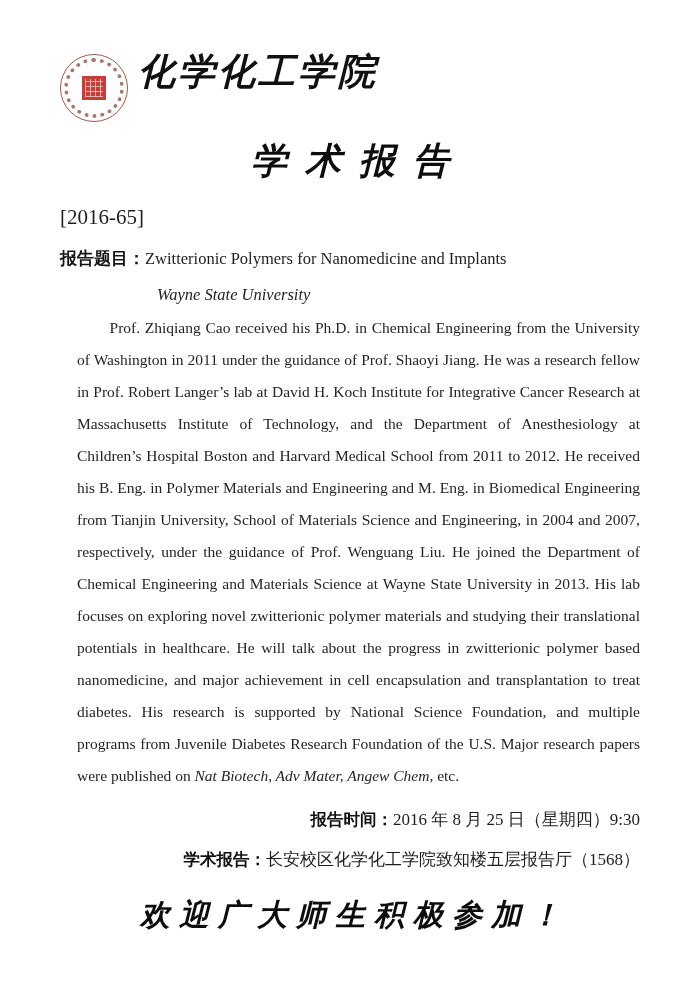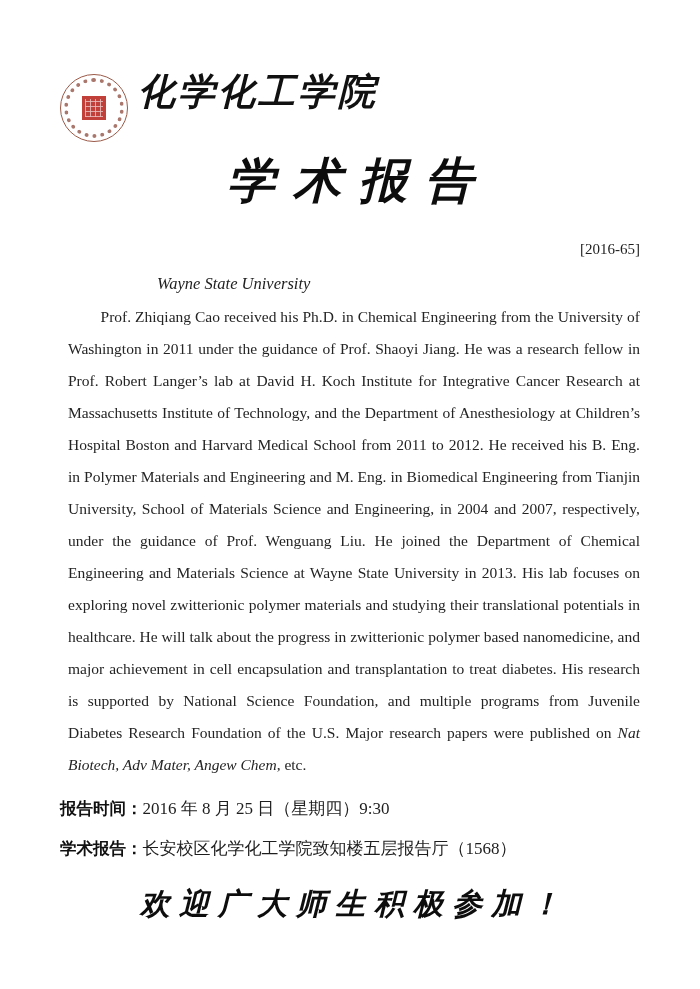--- a/index.html
+++ b/index.html
@@ -10,21 +10,21 @@
     margin: 0 auto;
     box-sizing: border-box;
     padding: 50px 60px 0 60px;
     background: #ffffff;
     font-family: "Liberation Serif", "DejaVu Serif", serif;
     color: #1e1e1e;
     overflow: hidden;
   }
 
   
-  .letterhead { display: flex; align-items: flex-start; height: 74px; margin-top: 20px; }
+  .letterhead { display: flex; align-items: flex-start; height: 74px; }
   .seal {
     position: relative;
     width: 66px; height: 66px;
     border-radius: 50%;
     border: 1px solid #9b5a48;
     flex: 0 0 auto;
     margin-top: 4px;
   }
   .seal::before {
     content: "";
@@ -56,52 +56,52 @@
   .logo-en {
     font-size: 11.5px; line-height: 14px;
     font-weight: bold; color: #222;
     letter-spacing: .2px; margin-top: 2px;
   }
 
   
   .doc-title {
     margin: 8px 0 0 0;
     text-align: center;
-    font-size: 48px; line-height: 58px;
+    font-size: 36px; line-height: 58px;
     font-weight: bold; font-style: italic;
     letter-spacing: 18px; text-indent: 18px;
     color: #0d0d0d;
   }
   .doc-number {
-    margin-top: 28px;
-    text-align: right;
-    font-size: 15px; line-height: 22px;
+    margin-top: 16px;
+    text-align: left;
+    font-size: 21px; line-height: 22px;
     color: #1e1e1e;
   }
 
   
   .field-row { margin-top: 19px; font-size: 17px; line-height: 24px; }
   .cn-label { font-weight: bold; color: #151515; }
   .en-value { font-size: 16.5px; }
   .affiliation { margin-top: 12px; padding-left: 97px; font-size: 16.5px; line-height: 24px; font-style: italic; }
 
   
   .bio-label-row { margin-top: 15px; font-size: 18px; line-height: 24px; }
   .bio-para {
-    margin: 5px 0 0 8px;
+    margin: 5px 0 0 17px;
     font-size: 15.5px;
     line-height: 32px;
     text-align: justify;
     text-indent: 2.1em;
     color: #242424;
   }
   .journals { font-style: italic; }
 
   
-  .detail-row { margin-top: 15px; font-size: 17px; line-height: 24px; }
+  .detail-row { margin-top: 15px; font-size: 17px; line-height: 24px; text-align: right; }
   .hei-label { font-family: "Liberation Sans", "DejaVu Sans", sans-serif; font-weight: bold; font-size: 16.5px; color: #101010; }
 
   
   .welcome {
     margin-top: 24px;
     text-align: center;
     font-size: 30px; line-height: 38px;
     font-weight: bold; font-style: italic;
     letter-spacing: 9px; text-indent: 9px;
     color: #0d0d0d;
@@ -117,20 +117,23 @@
       <div class="seal-square"></div>
     </div>
     <div class="logo-text">
       <div class="logo-zh">化学化工学院</div>
     </div>
   </div>
 
   <div class="doc-title">学术报告</div>
   <div class="doc-number">[2016-65]</div>
 
+  <div class="field-row">
+    <span class="cn-label">报告题目：</span><span class="en-value">Zwitterionic Polymers for Nanomedicine and Implants</span>
+  </div>
 
   <div class="affiliation">Wayne State University</div>
 
   <p class="bio-para"><span>Prof. Zhiqiang Cao received his Ph.D. in Chemical Engineering from the University of Washington in 2011 under the guidance of Prof. Shaoyi Jiang. He was a research fellow in Prof. Robert Langer’s lab at David H. Koch Institute for Integrative Cancer Research at Massachusetts Institute of Technology, and the Department of Anesthesiology at Children’s Hospital Boston and Harvard Medical School from 2011 to 2012. He received his B. Eng. in Polymer Materials and Engineering and M. Eng. in Biomedical Engineering from Tianjin University, School of Materials Science and Engineering, in 2004 and 2007, respectively, under the guidance of Prof. Wenguang Liu. He joined the Department of Chemical Engineering and Materials Science at Wayne State University in 2013.  His lab focuses on exploring novel zwitterionic polymer materials and studying their translational potentials in healthcare. He will talk about the progress in zwitterionic polymer based nanomedicine, and major achievement in cell encapsulation and transplantation to treat diabetes. His research is supported by National Science Foundation, and multiple programs from Juvenile Diabetes Research Foundation of the U.S. Major research papers were published on </span><span class="journals">Nat Biotech, Adv Mater, Angew Chem</span><span>, etc.</span></p>
 
   <div class="detail-row">
     <span class="hei-label">报告时间：</span><span>2016 年 8 月 25 日（星期四）9:30</span>
   </div>
   <div class="detail-row">
     <span class="hei-label">学术报告：</span><span>长安校区化学化工学院致知楼五层报告厅（1568）</span>

